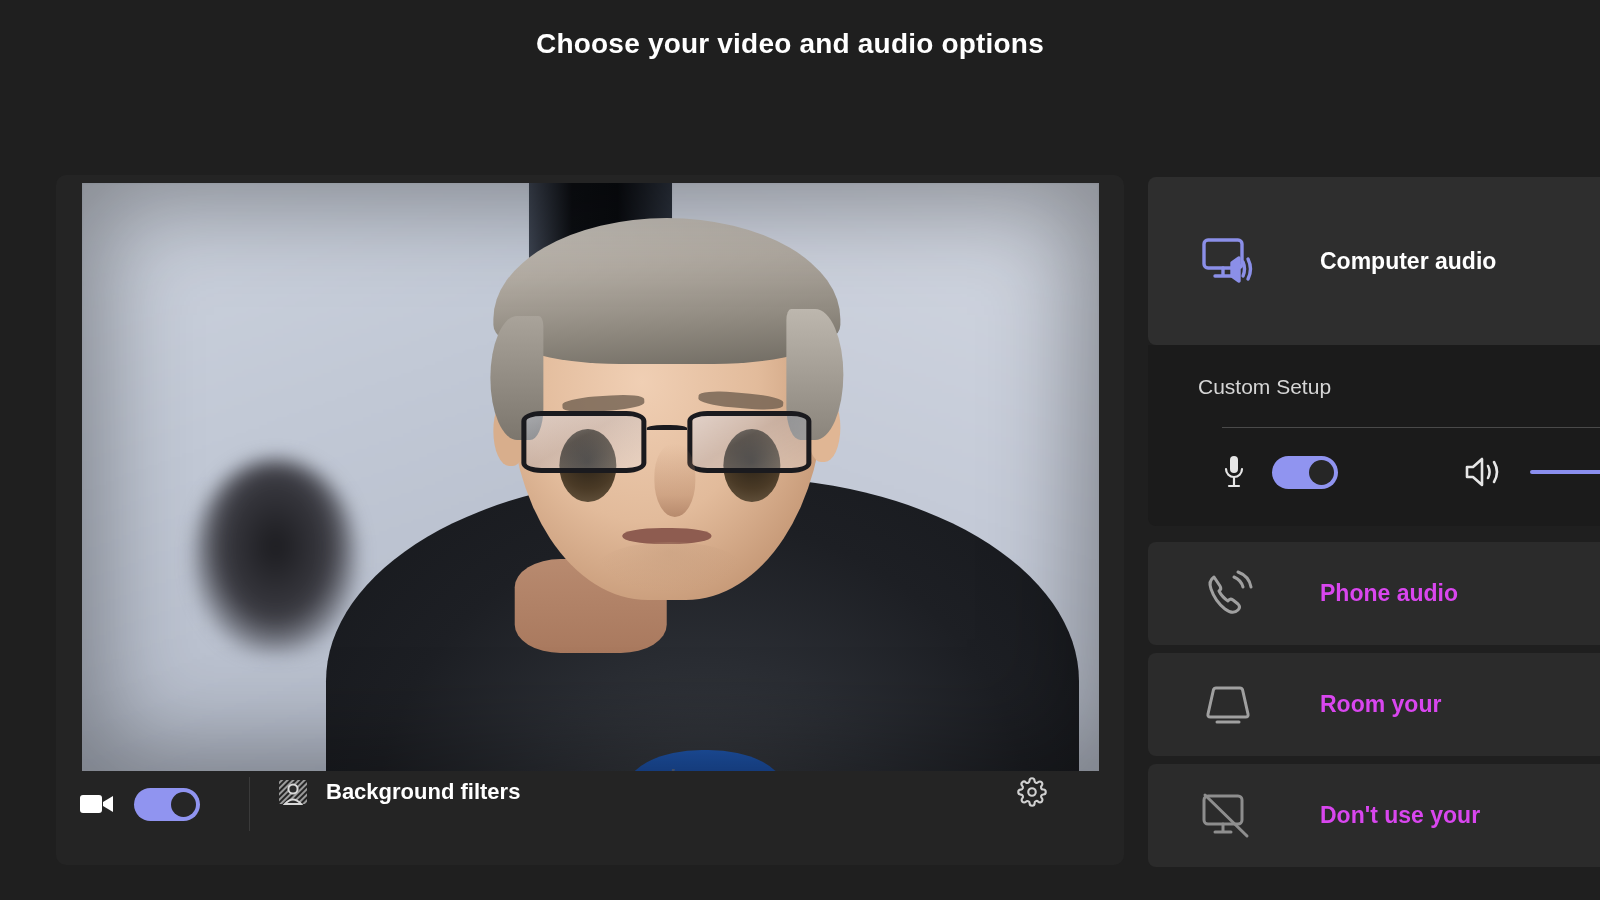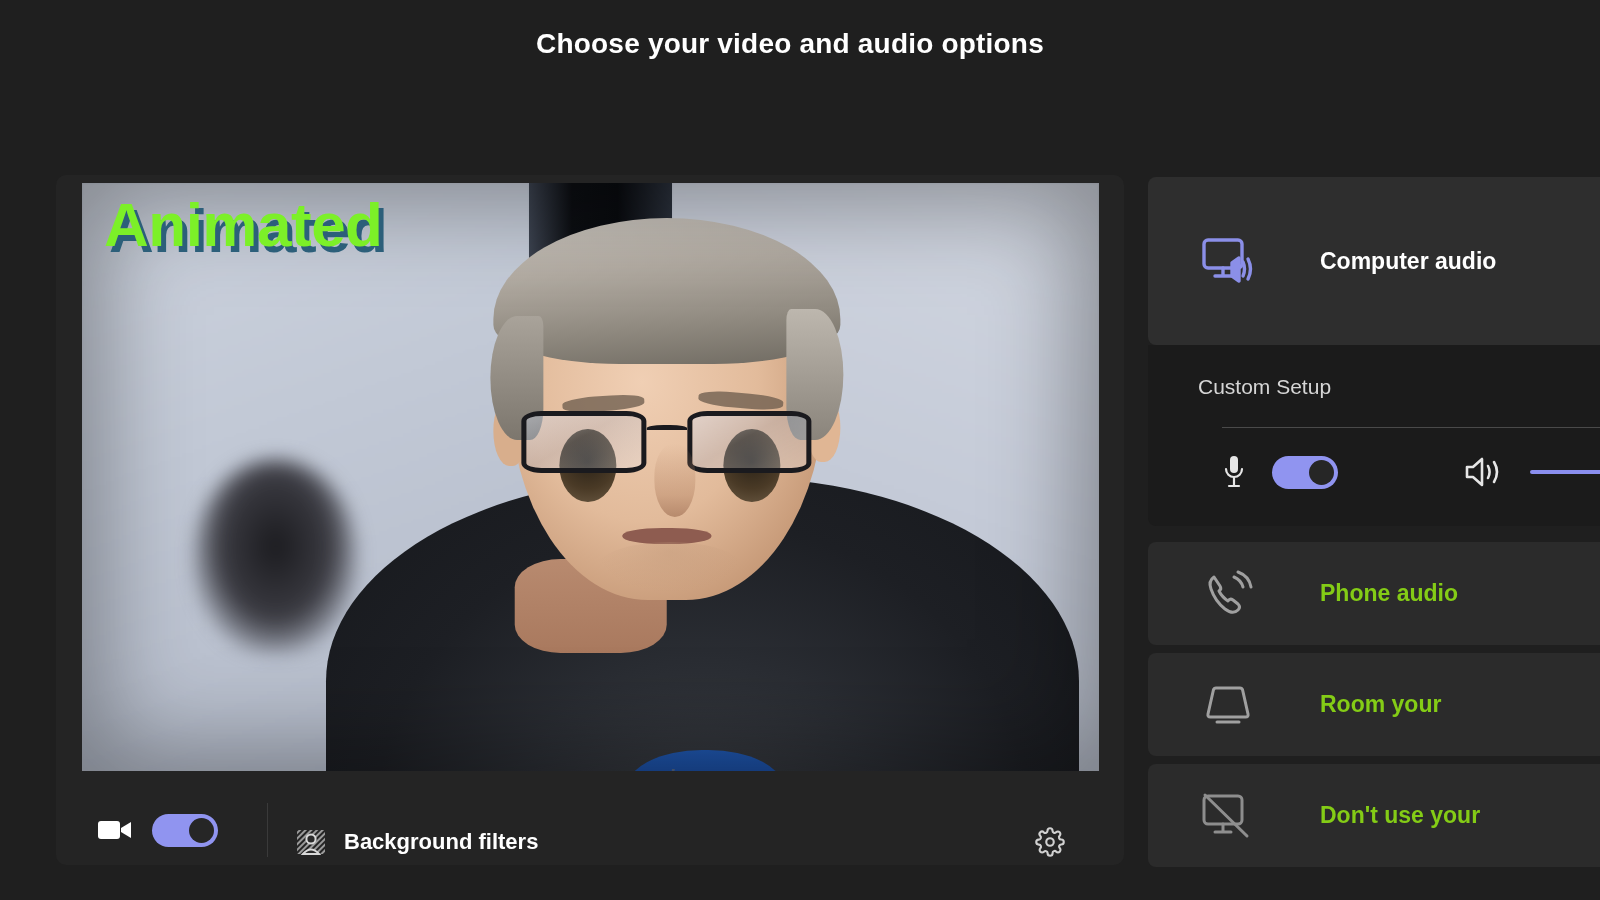--- a/index.html
+++ b/index.html
@@ -150,26 +150,26 @@
     font-weight:bold;
     color:#7CF028;
     text-shadow:5px 6px 0 #2c5f7a;
     letter-spacing:-0.5px;
     line-height:1.1;
   }
 
   
   #video-controls {
     position:absolute;
-    left:26px;
+    left:8px;
     top:602px;
     width:1017px;
     height:80px;
     display:flex;
-    align-items:flex-end;
+    align-items:flex-start;
   }
   #camera-toggle-group {
     width:186px;
     display:flex; align-items:center; gap:20px;
     padding-left:16px;
     border-right:1px solid #3a3a3a;
     height:54px;
   }
   .toggle {
     width:66px; height:33px; border-radius:18px;
@@ -202,21 +202,21 @@
     height:168px;
     display:flex;
     align-items:center;
     padding-left:52px;
     gap:64px;
     margin-bottom:8px;
     cursor:pointer;
   }
   .audio-card .label { font-size:23px; font-weight:bold; color:#ffffff; }
   .audio-card.selected { background:#2e2e2e; }
-  .audio-card.unselected .label { color:#84cc16; }
+  .audio-card.unselected .label { color:#d946ef; }
   .audio-card.unselected { height:103px; background:#2b2b2b; }
 
   #custom-setup {
     background:#1b1b1b;
     border-radius:0 0 8px 8px;
     padding:30px 0 36px 50px;
     margin-top:-8px;
     margin-bottom:16px;
   }
   #custom-setup-title { font-size:21px; color:#d6d6d6; font-weight:normal; }
@@ -271,21 +271,20 @@
           <div class="lens right"></div>
         </div>
         <div class="nose"></div>
         <div class="mouth"></div>
         <div class="chin"></div>
       </div>
 
       <div class="vignette"></div>
     </div>
 
-    <div id="video-overlay-text">Animated</div>
   </div>
 
   <div id="video-controls">
 
     <div id="camera-toggle-group">
       <span>
         <svg width="34" height="24" viewBox="0 0 34 24">
           <rect x="0" y="3" width="22" height="18" rx="3" fill="#ffffff"></rect>
           <path d="M23 10 L33 4 L33 20 L23 14 Z" fill="#ffffff"></path>
         </svg>

